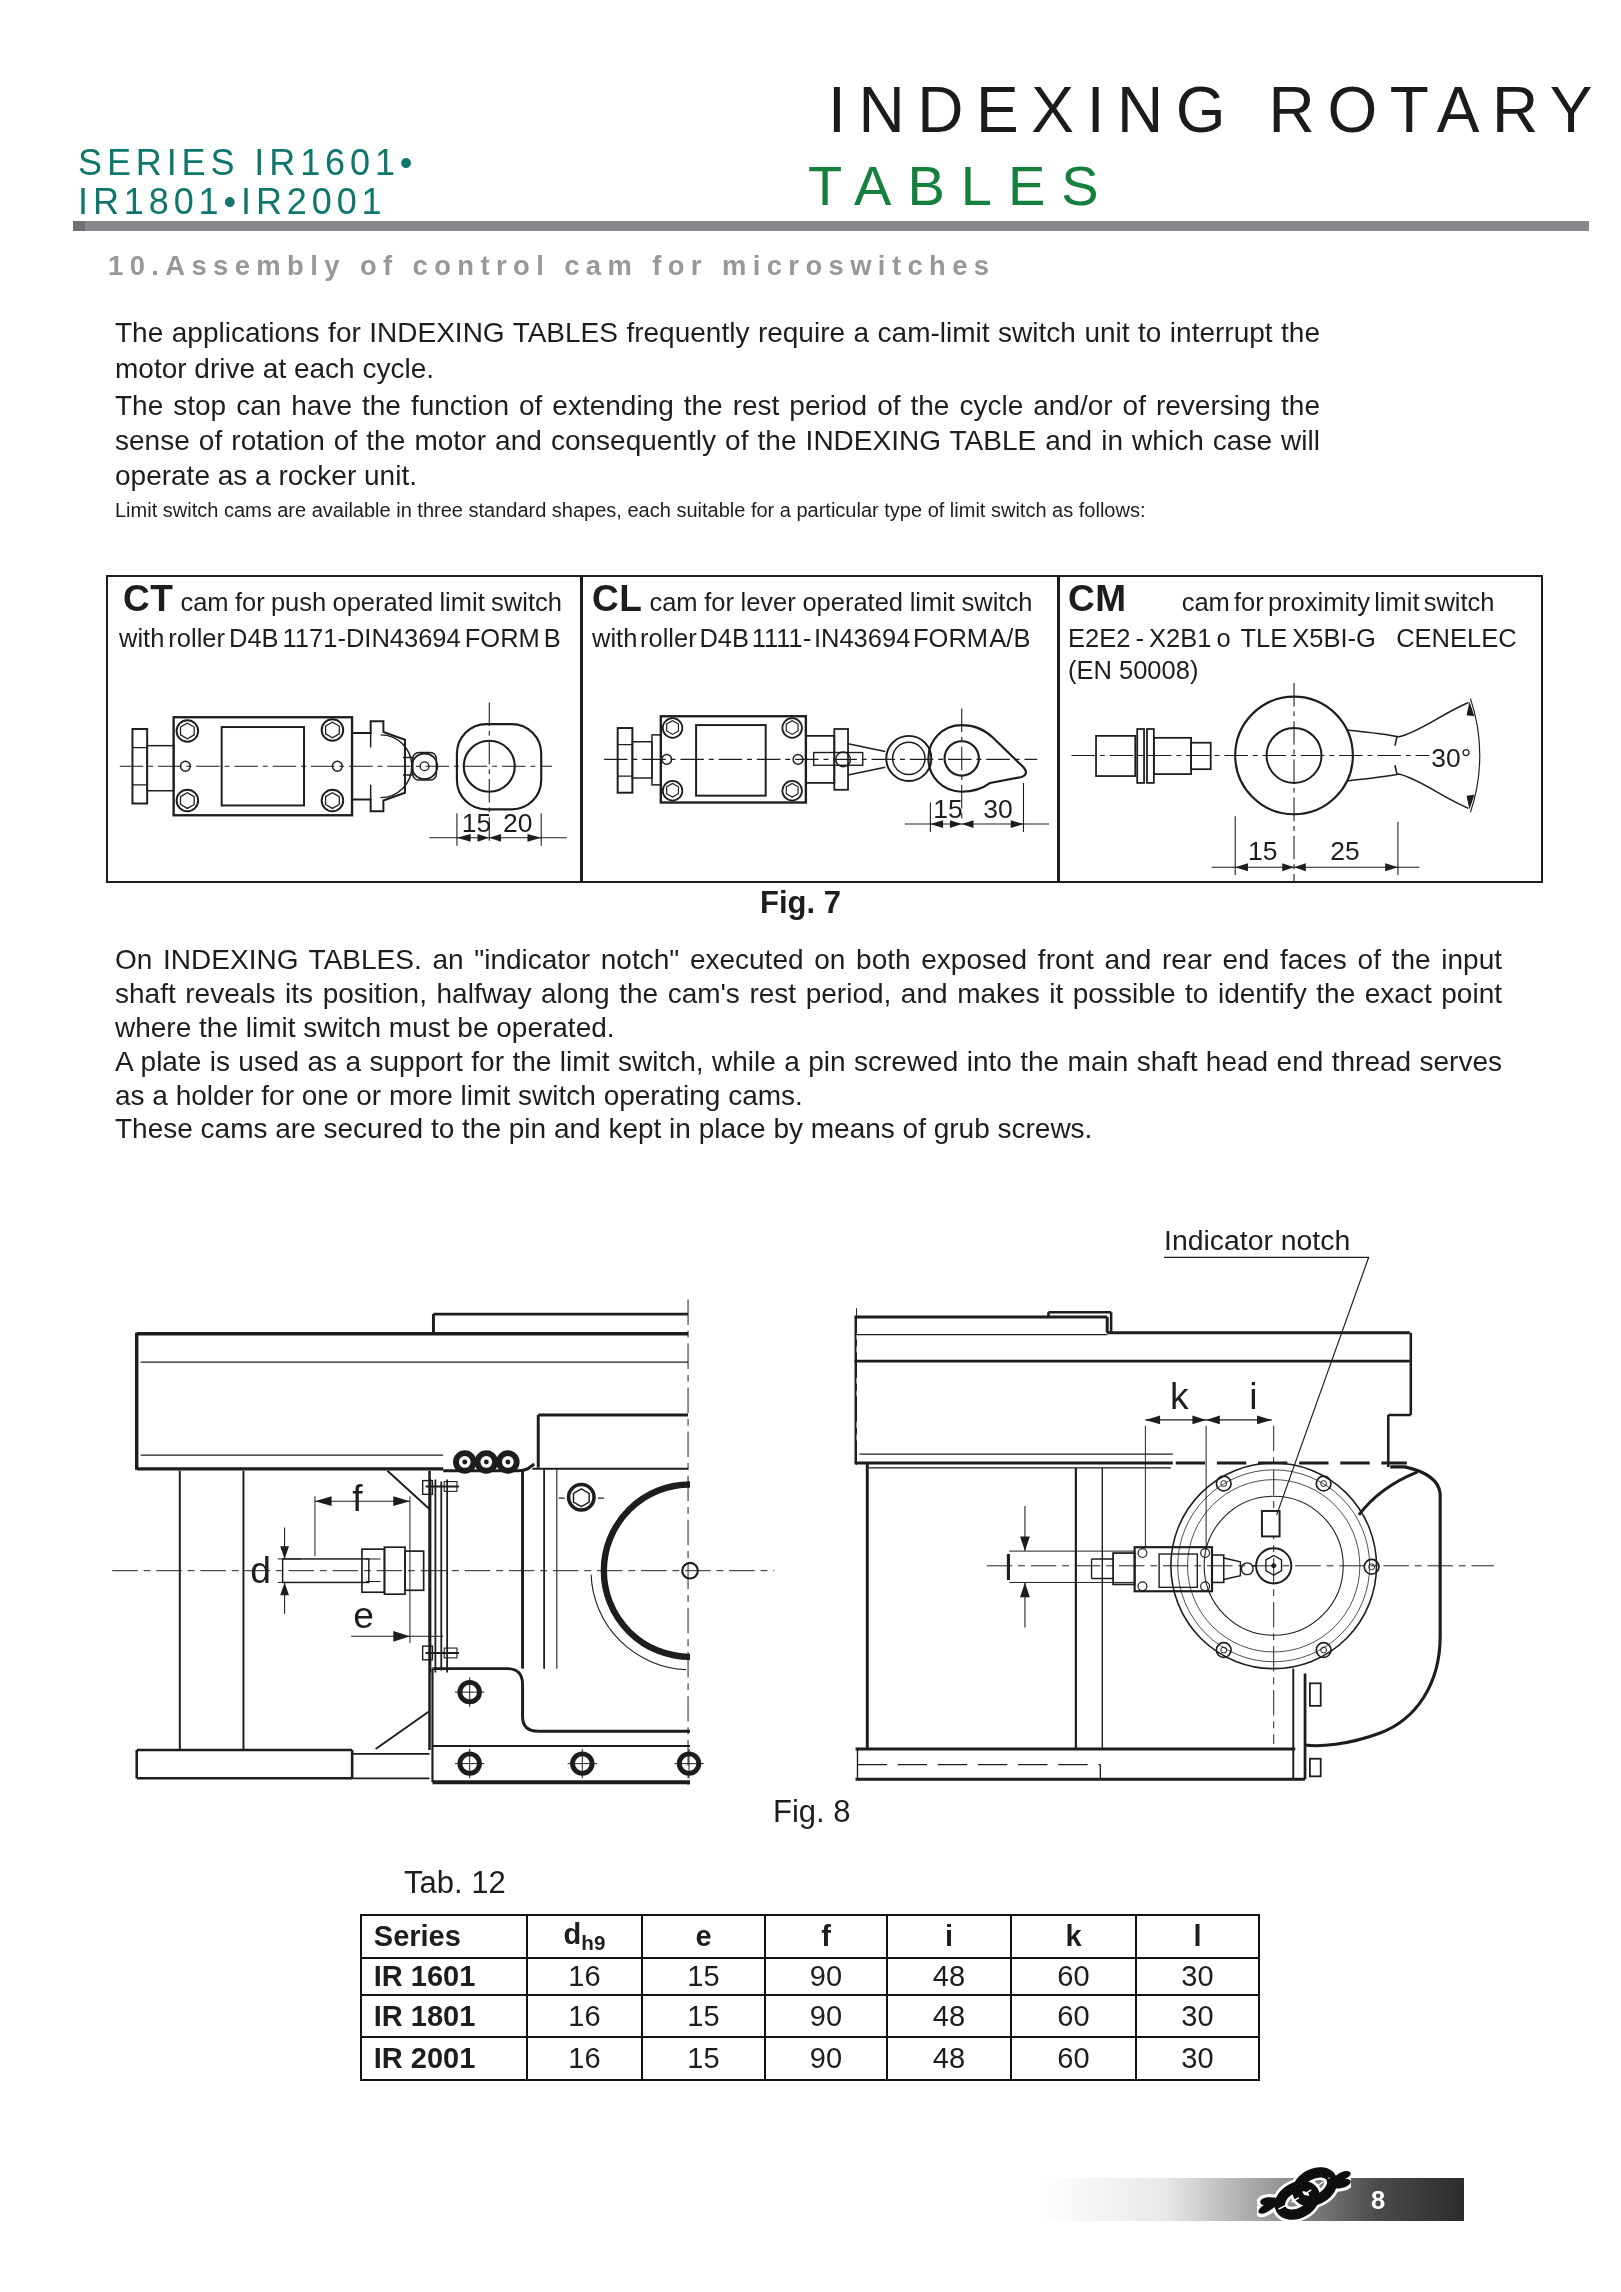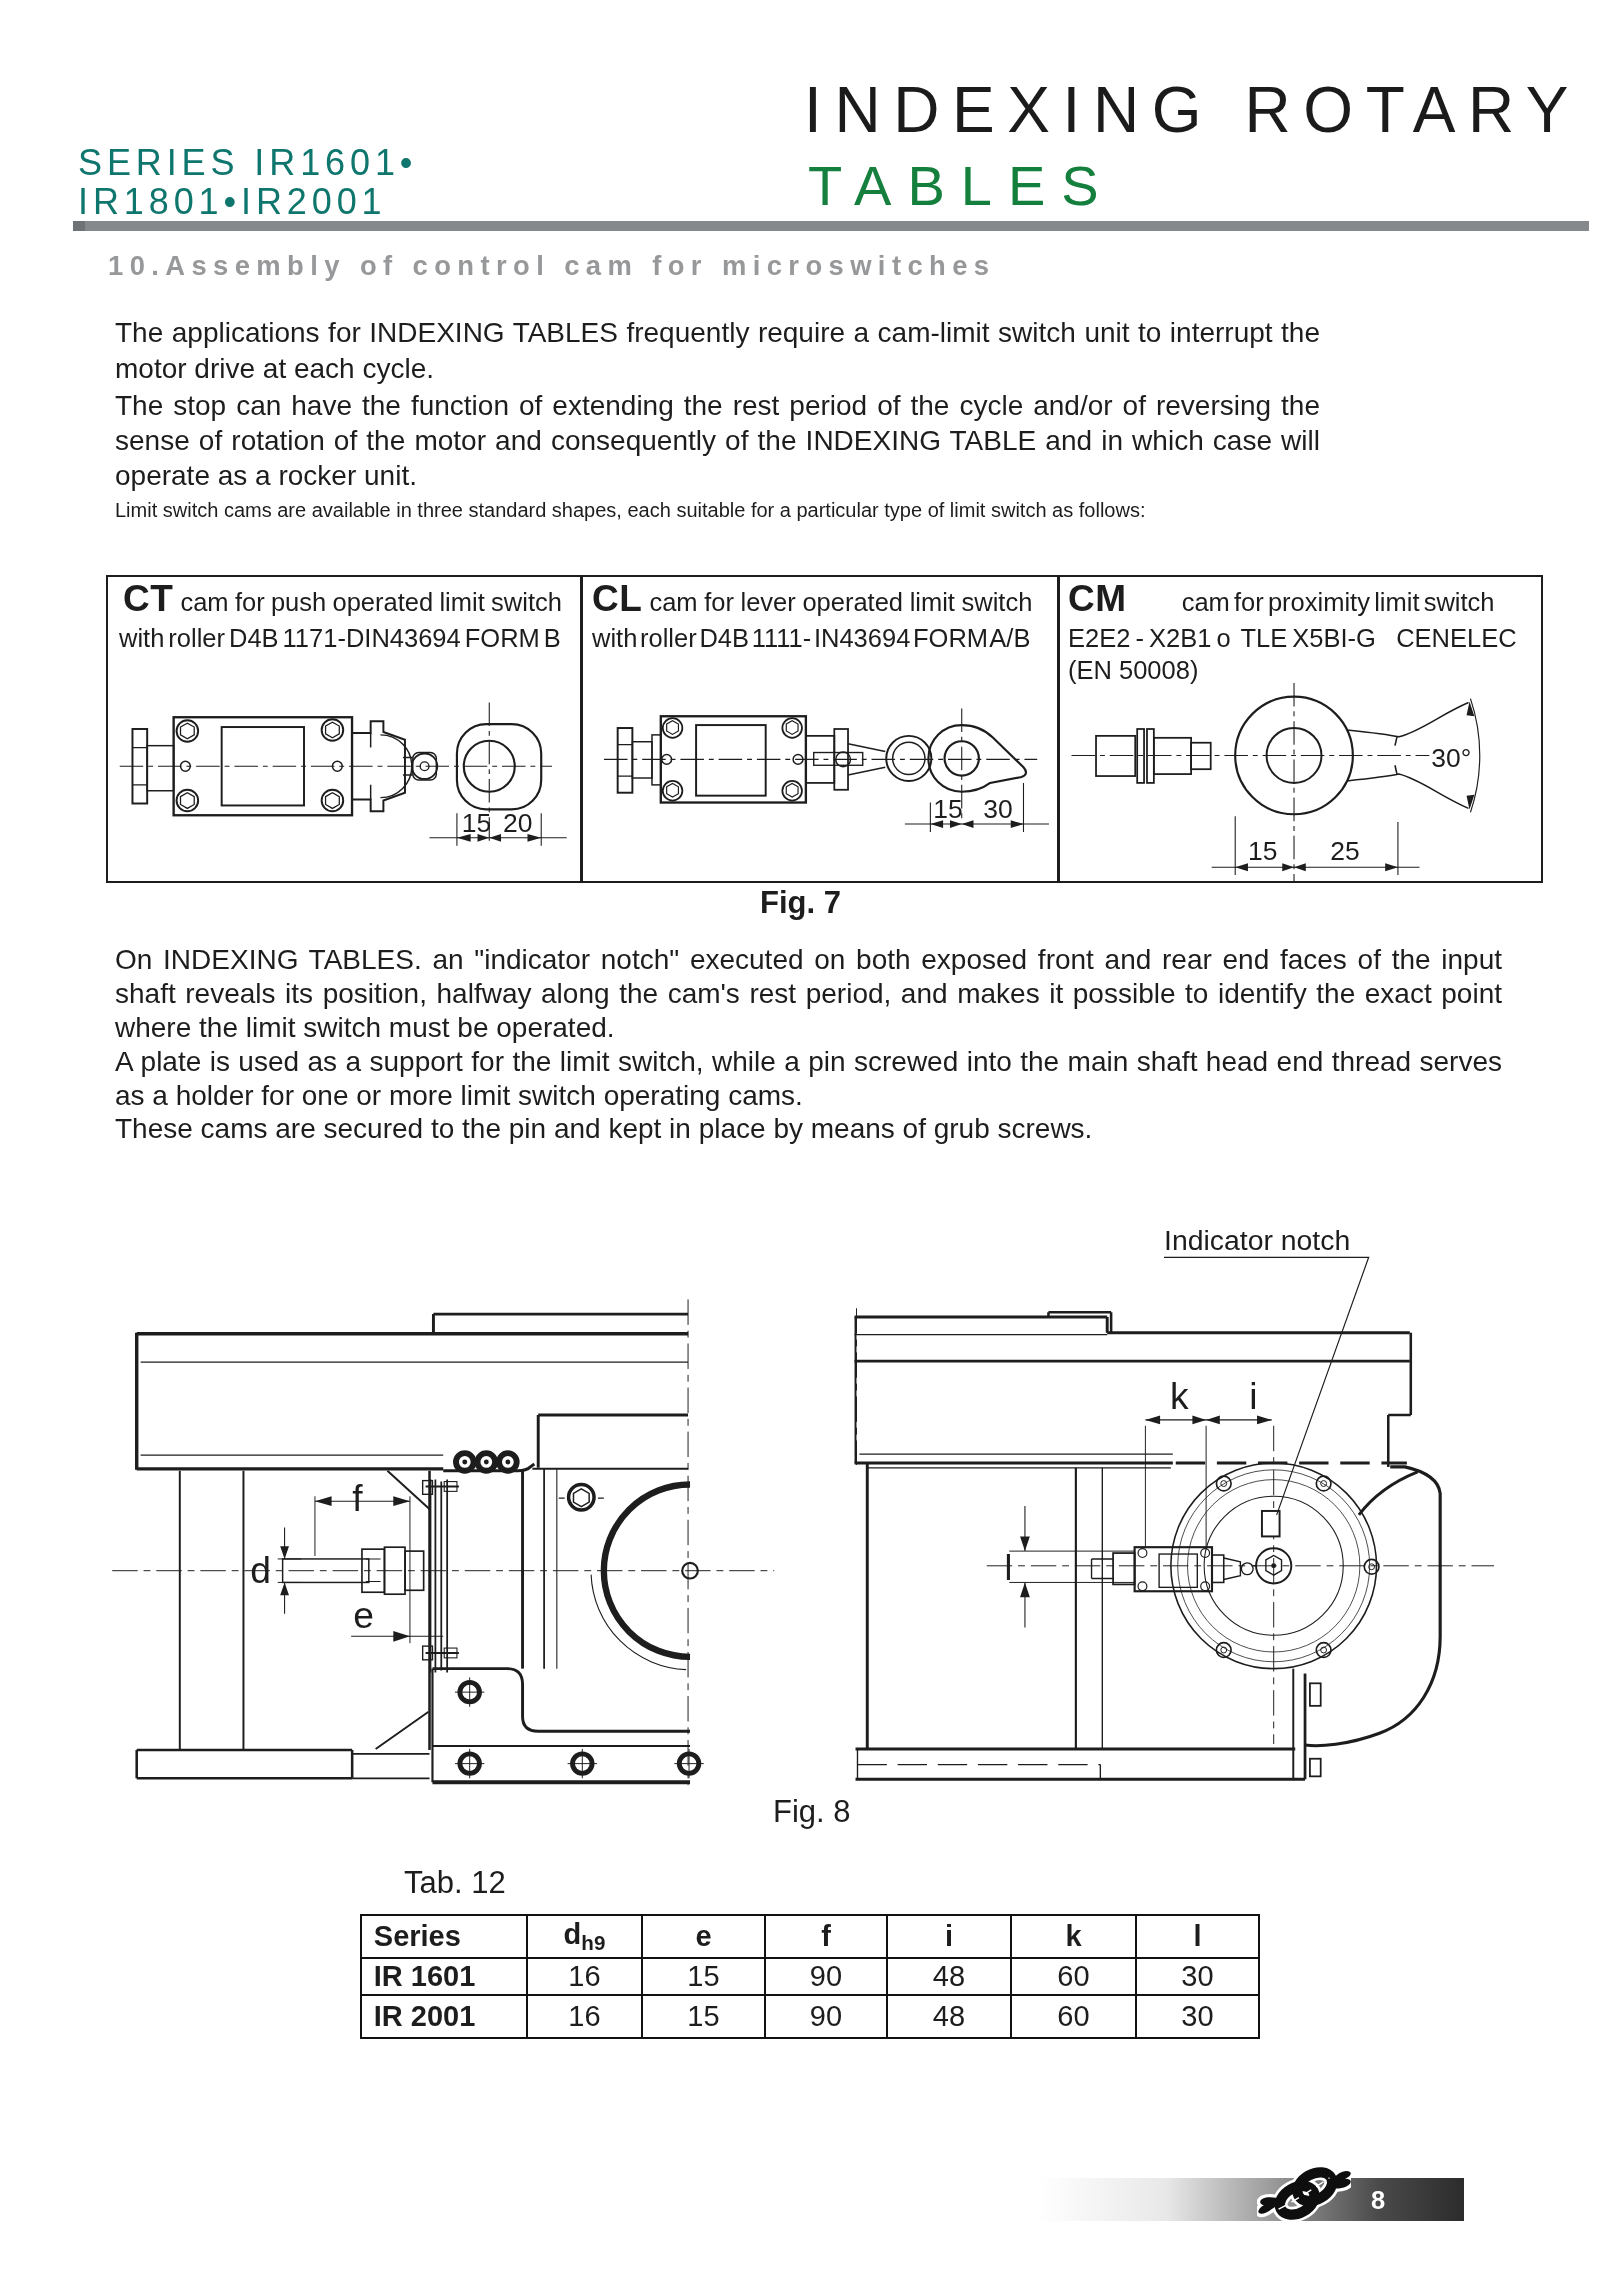--- a/index.html
+++ b/index.html
@@ -7,21 +7,21 @@
   .abs{position:absolute;}
   .just{text-align:justify;text-align-last:left;}
   svg{display:block;}
   .dimtxt{font-family:"Liberation Sans",sans-serif;font-size:27px;fill:#1d1d1d;}
 </style>
 </head>
 <body>
 
 <div class="abs" style="left:78px;top:143px;font-size:36px;letter-spacing:4.9px;color:#0f766e;line-height:39px;">SERIES IR1601•<br>IR1801•IR2001</div>
 
-<div class="abs" style="left:804px;top:73px;width:801px;font-size:64px;letter-spacing:12.6px;color:#1b1b1b;line-height:75px;">INDEXING ROTARY</div>
+<div class="abs" style="left:804px;top:73px;width:801px;font-size:64px;letter-spacing:12.6px;color:#1b1b1b;line-height:75px;text-align:right;">INDEXING ROTARY</div>
 <div class="abs" style="left:808px;top:148px;width:801px;font-size:56px;letter-spacing:16px;color:#15803d;line-height:75px;">TABLES</div>
 
 <div class="abs" style="left:73px;top:221px;width:1516px;height:9.8px;background:#85898c;"></div>
 <div class="abs" style="left:73px;top:221px;width:11.8px;height:9.8px;background:#6e7275;"></div>
 
 <div class="abs" style="left:108px;top:250px;font-size:27.4px;font-weight:bold;letter-spacing:6.4px;color:#96989a;">10.Assembly of control cam for microswitches</div>
 
 <div class="abs just" style="left:115px;top:315px;width:1205px;font-size:28px;line-height:36px;">The applications for INDEXING TABLES frequently require a cam-limit switch unit to interrupt the motor drive at each cycle.</div>
 
 <div class="abs just" style="left:115px;top:388px;width:1205px;font-size:28px;line-height:35px;">The stop can have the function of extending the rest period of the cycle and/or of reversing the sense of rotation of the motor and consequently of the INDEXING TABLE and in which case will operate as a rocker unit.</div>
@@ -422,20 +422,29 @@
 </tr>
 <tr style="height:31px;">
  <td style="border:2.9px solid #111;font-weight:bold;padding-left:11.8px;">IR 1601</td>
  <td style="border:2.9px solid #111;text-align:center;">16</td>
  <td style="border:2.9px solid #111;text-align:center;">15</td>
  <td style="border:2.9px solid #111;text-align:center;">90</td>
  <td style="border:2.9px solid #111;text-align:center;">48</td>
  <td style="border:2.9px solid #111;text-align:center;">60</td>
  <td style="border:2.9px solid #111;text-align:center;">30</td>
 </tr>
+<tr style="height:42px;">
+ <td style="border:2.9px solid #111;font-weight:bold;padding-left:11.8px;">IR 1801</td>
+ <td style="border:2.9px solid #111;text-align:center;">16</td>
+ <td style="border:2.9px solid #111;text-align:center;">15</td>
+ <td style="border:2.9px solid #111;text-align:center;">90</td>
+ <td style="border:2.9px solid #111;text-align:center;">48</td>
+ <td style="border:2.9px solid #111;text-align:center;">60</td>
+ <td style="border:2.9px solid #111;text-align:center;">30</td>
+</tr>
 <tr style="height:43px;">
  <td style="border:2.9px solid #111;font-weight:bold;padding-left:11.8px;">IR 2001</td>
  <td style="border:2.9px solid #111;text-align:center;">16</td>
  <td style="border:2.9px solid #111;text-align:center;">15</td>
  <td style="border:2.9px solid #111;text-align:center;">90</td>
  <td style="border:2.9px solid #111;text-align:center;">48</td>
  <td style="border:2.9px solid #111;text-align:center;">60</td>
  <td style="border:2.9px solid #111;text-align:center;">30</td>
 </tr>
 </tbody>

